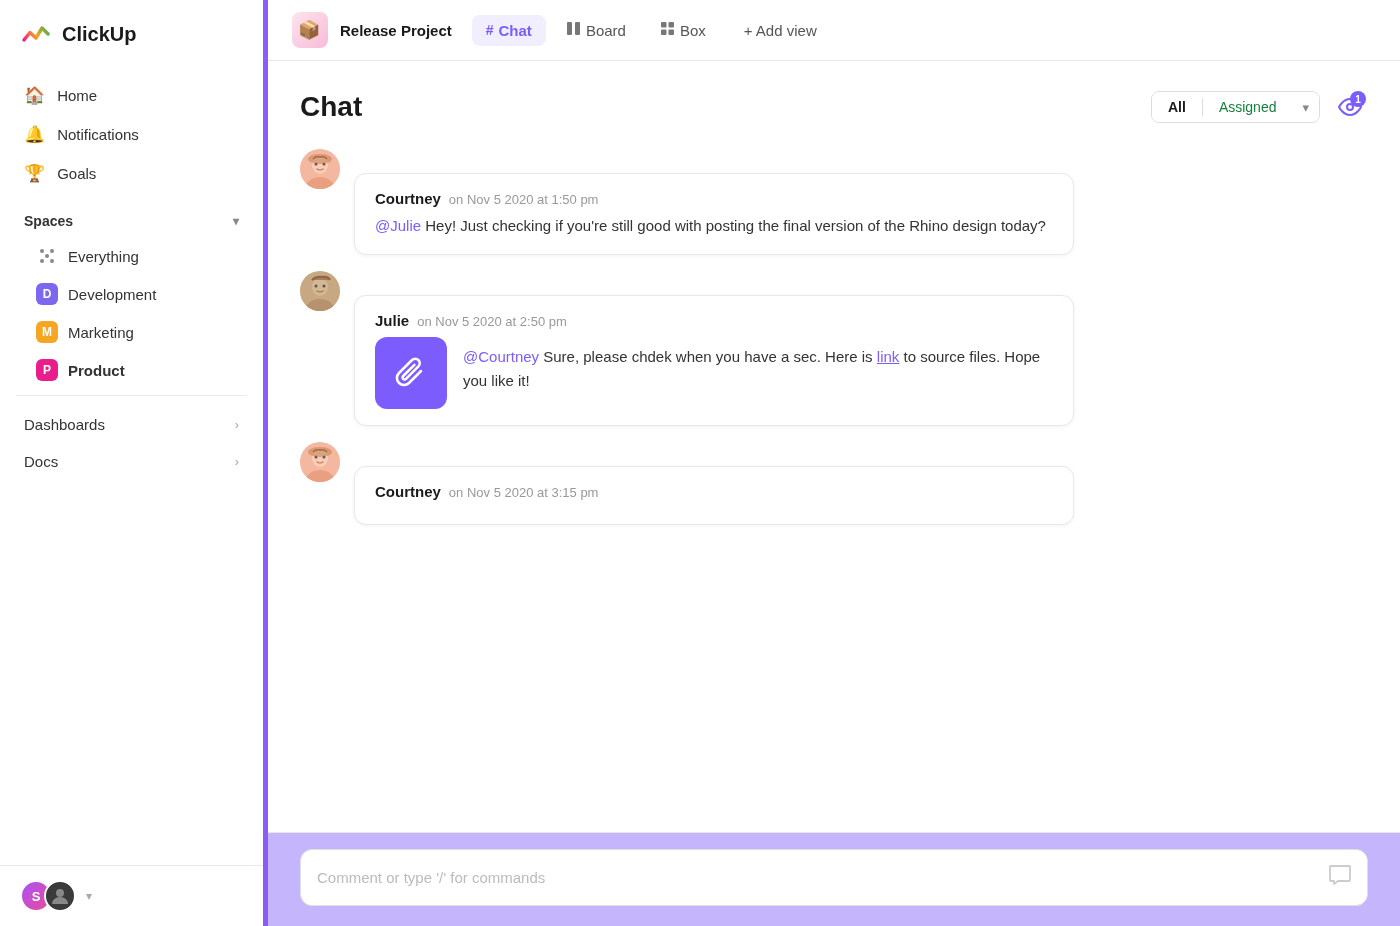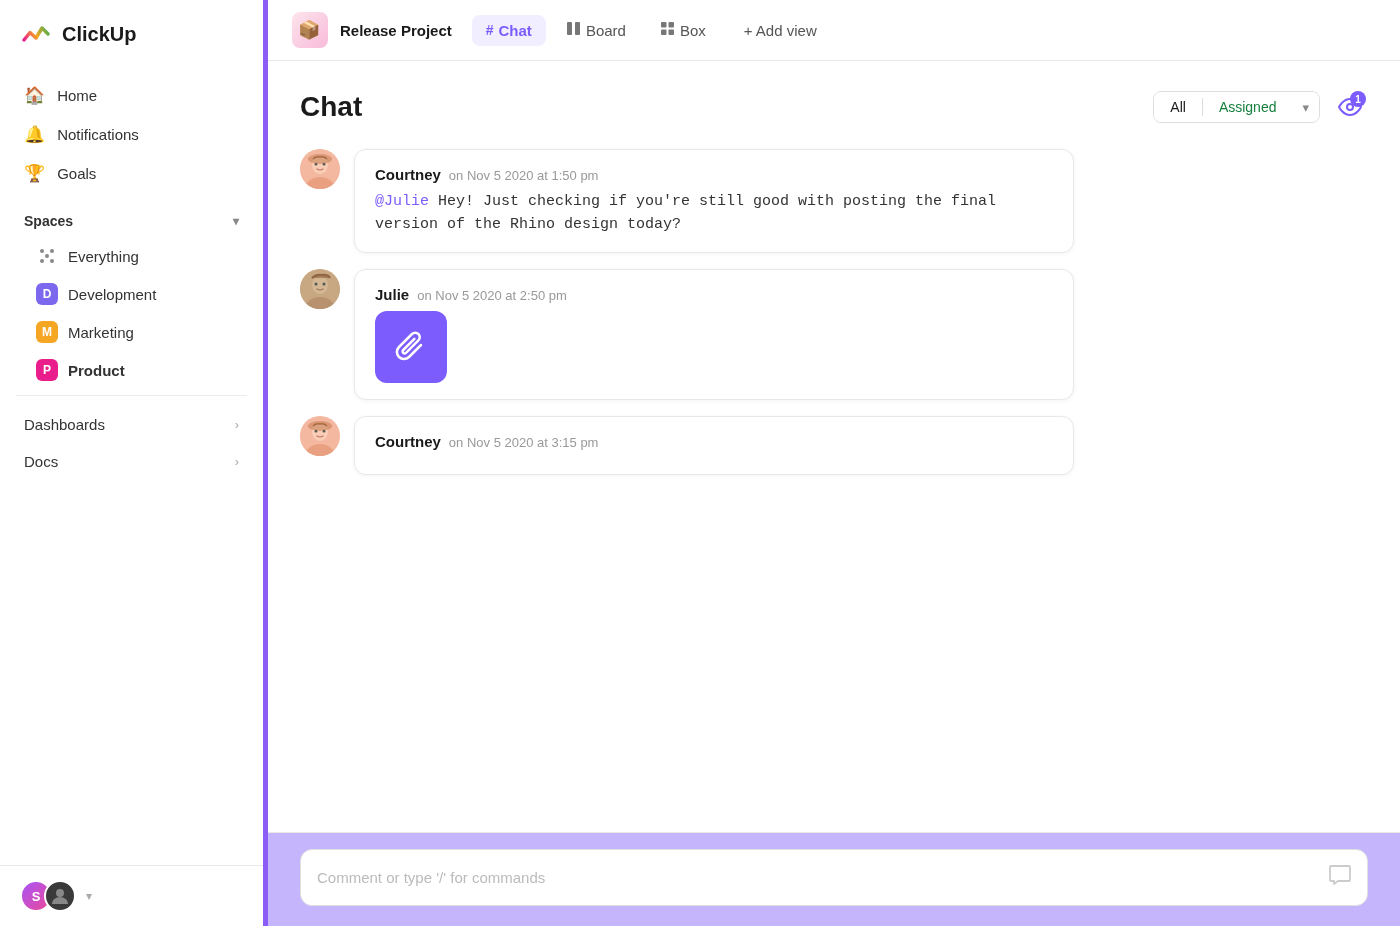--- a/index.html
+++ b/index.html
@@ -237,21 +237,21 @@
       padding: 7px 16px;
       font-size: 14px;
       cursor: pointer;
       background: #fff;
       color: #15803d;
       font-weight: 500;
       border: none;
       outline: none;
     }
     .filter-group .fg-btn.active {
-      font-weight: 400;
+      font-weight: 700;
       color: #1a1a1a;
     }
     .filter-group .fg-divider {
       width: 1px;
       background: #ddd;
       margin: 6px 0;
     }
     .filter-group .fg-arrow {
       padding: 7px 10px;
       cursor: pointer;
@@ -307,41 +307,41 @@
     }
 
     .msg-bubble {
       background: #fff;
       border: 1px solid #e8e8e8;
       border-radius: 12px;
       padding: 16px 20px;
       flex: 1;
       max-width: 720px;
       box-shadow: 0 1px 4px rgba(0,0,0,0.05);
+      margin-top: 24px;
     }
     .msg-meta {
       display: flex;
       align-items: baseline;
       gap: 8px;
       margin-bottom: 8px;
     }
     .msg-author {
       font-size: 15px;
       font-weight: 700;
       color: #1a1a1a;
     }
     .msg-time {
       font-size: 13px;
       color: #999;
     }
     .msg-text {
       font-size: 15px;
       color: #333;
       line-height: 1.5;
-      font-family: Liberation Mono, monospace;
     }
     .mention { color: #7c5cfc; font-weight: 500; }
     .link { color: #7c5cfc; font-weight: 500; text-decoration: underline; cursor: pointer; }
 
     .attachment-area {
       display: flex;
       align-items: flex-start;
       gap: 16px;
       margin-top: 4px;
     }
@@ -585,20 +585,23 @@
         <div class="msg-meta">
           <span class="msg-author">Julie</span>
           <span class="msg-time">on Nov 5 2020 at 2:50 pm</span>
         </div>
         <div class="attachment-area">
           <div class="attach-icon-box">
             <svg width="32" height="32" viewBox="0 0 32 32" fill="none">
               <path d="M26 14L14 26C11.2 28.8 6.8 28.8 4 26C1.2 23.2 1.2 18.8 4 16L17 3C18.8 1.2 21.6 1.2 23.4 3C25.2 4.8 25.2 7.6 23.4 9.4L11 21.8C10.2 22.6 9 22.6 8.2 21.8C7.4 21 7.4 19.8 8.2 19L19.4 7.8" stroke="white" stroke-width="2.5" stroke-linecap="round" stroke-linejoin="round"></path>
             </svg>
           </div>
+          <div class="attach-text">
+            <span class="mention">@Courtney</span><span> Sure, please chdek when you have a sec. Here is </span><span class="link">link</span><span> to source files. Hope you like it!</span>
+          </div>
         </div>
       </div>
     </div>
 
     <div class="message-row">
       <div class="msg-avatar face-courtney">
         <svg width="40" height="40" viewBox="0 0 40 40" fill="none">
           <circle cx="20" cy="20" r="20" fill="#f4b8a0"></circle>
           <ellipse cx="20" cy="16" rx="8" ry="9" fill="#f9cdb6"></ellipse>
           <ellipse cx="20" cy="38" rx="14" ry="10" fill="#e8a080"></ellipse>

